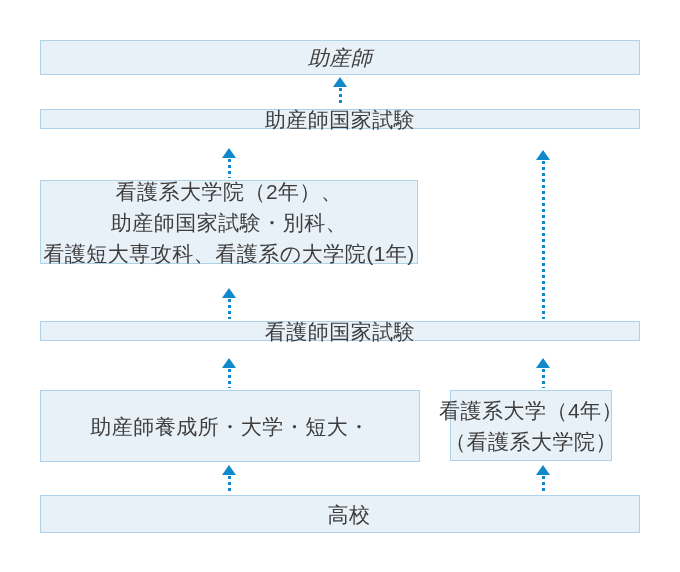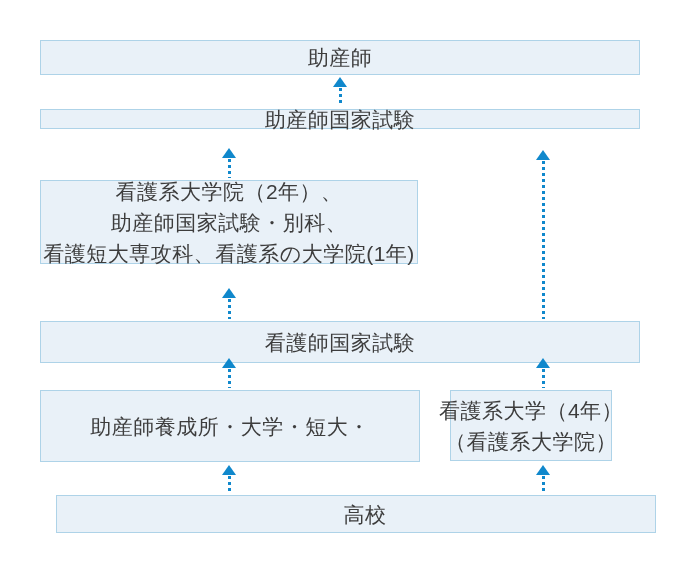--- a/index.html
+++ b/index.html
@@ -7,27 +7,27 @@
     position:relative;width:680px;height:572px;background:#ffffff;overflow:hidden;
     font-family:"Liberation Sans","DejaVu Sans",sans-serif;
   }
   .box{
     position:absolute;box-sizing:border-box;
     background:#e9f1f8;border:1px solid #aed3e8;
     display:flex;flex-direction:column;justify-content:center;align-items:center;
     font-size:21px;line-height:31px;color:#3d3d3d;text-align:center;
     letter-spacing:0.5px;white-space:nowrap;
   }
-  .box-midwife      {left:40px;top:40px;width:600px;height:35px;}
+  .box-midwife      {left:40px;top:40px;width:600px;height:35px;font-style:italic;}
   .box-midwife-exam {left:40px;top:109px;width:600px;height:20px;}
   .box-grad         {left:40px;top:180px;width:378px;height:84px;}
-  .box-nurse-exam   {left:40px;top:321px;width:600px;height:42px;}
+  .box-nurse-exam   {left:40px;top:321px;width:600px;height:20px;}
   .box-schools      {left:40px;top:390px;width:380px;height:72px;}
   .box-univ4        {left:450px;top:390px;width:162px;height:71px;}
-  .box-highschool   {left:56px;top:495px;width:600px;height:38px;padding-left:18px;}
+  .box-highschool   {left:40px;top:495px;width:600px;height:38px;padding-left:18px;}
   .arrow{
     position:absolute;width:14px;
     display:flex;flex-direction:column;align-items:center;
   }
   .arrow .head{
     width:0;height:0;flex:0 0 auto;
     border-left:7px solid transparent;border-right:7px solid transparent;
     border-bottom:10px solid #1088cc;
   }
   .arrow .tail{

